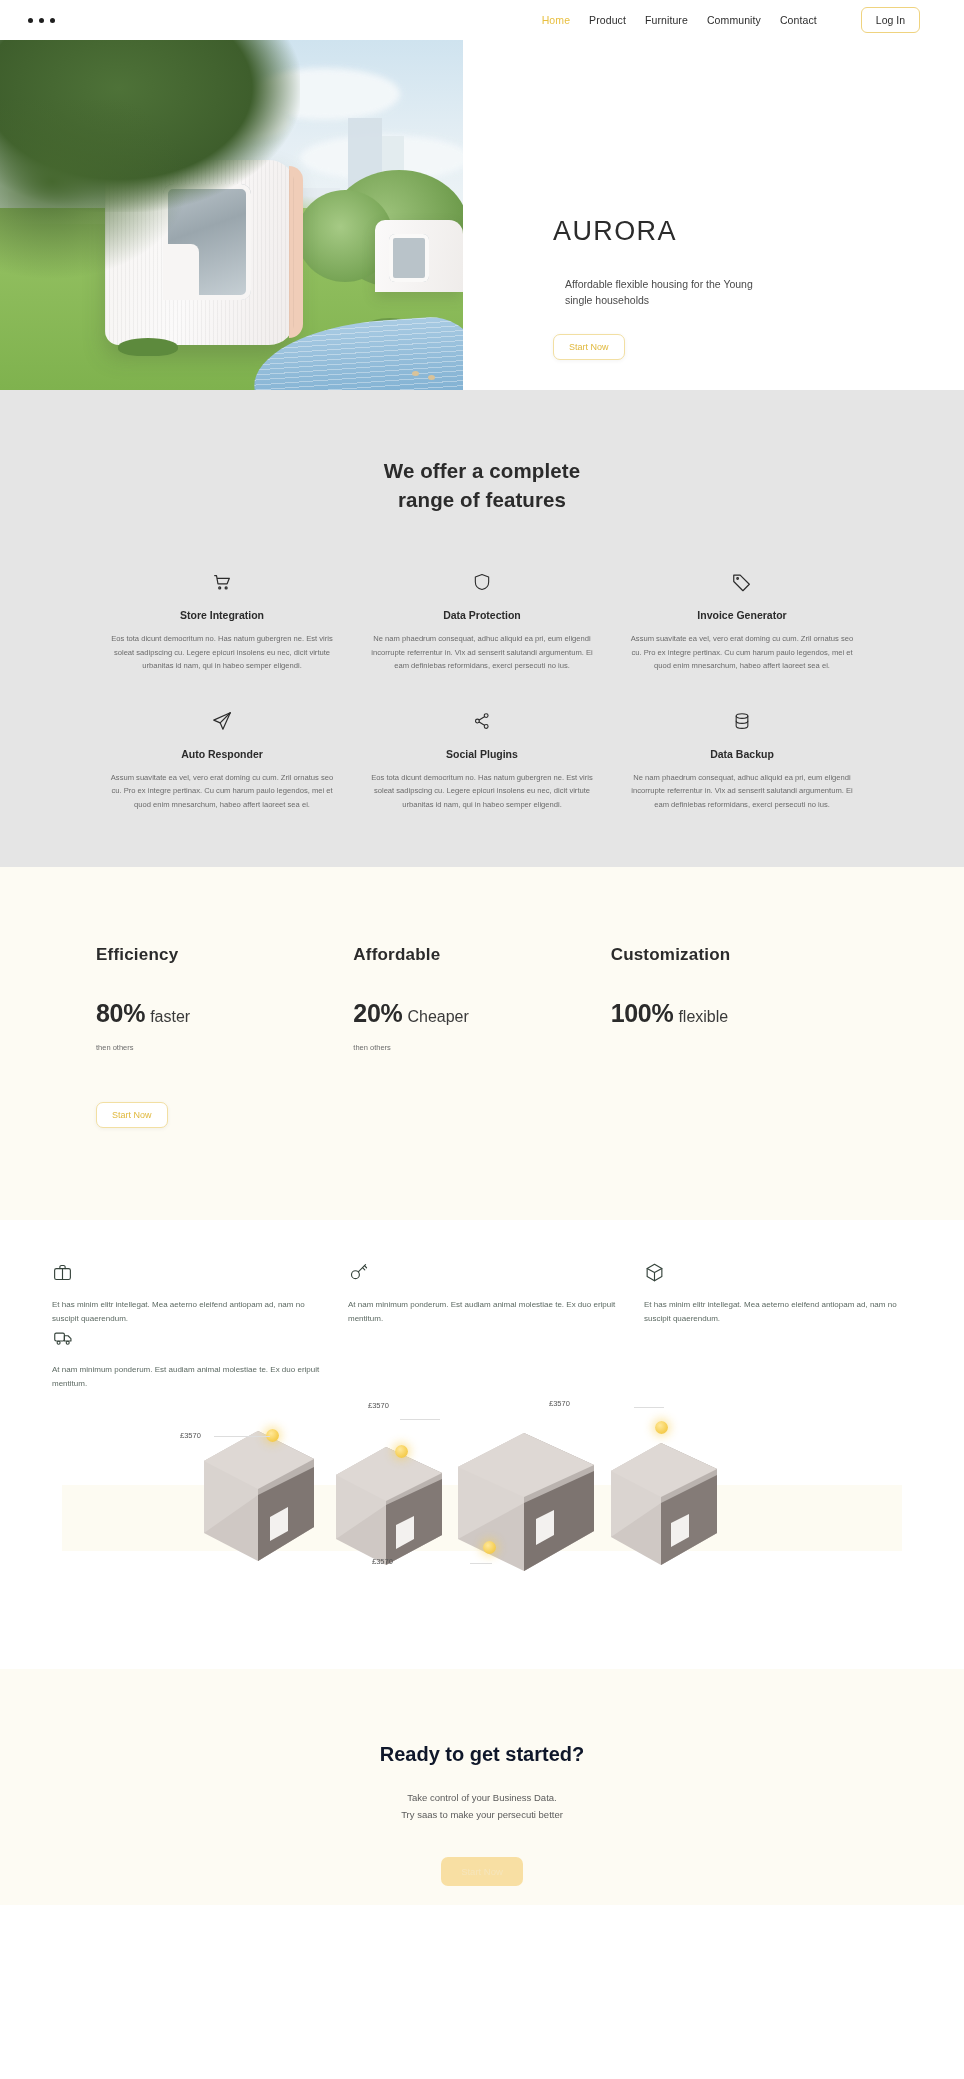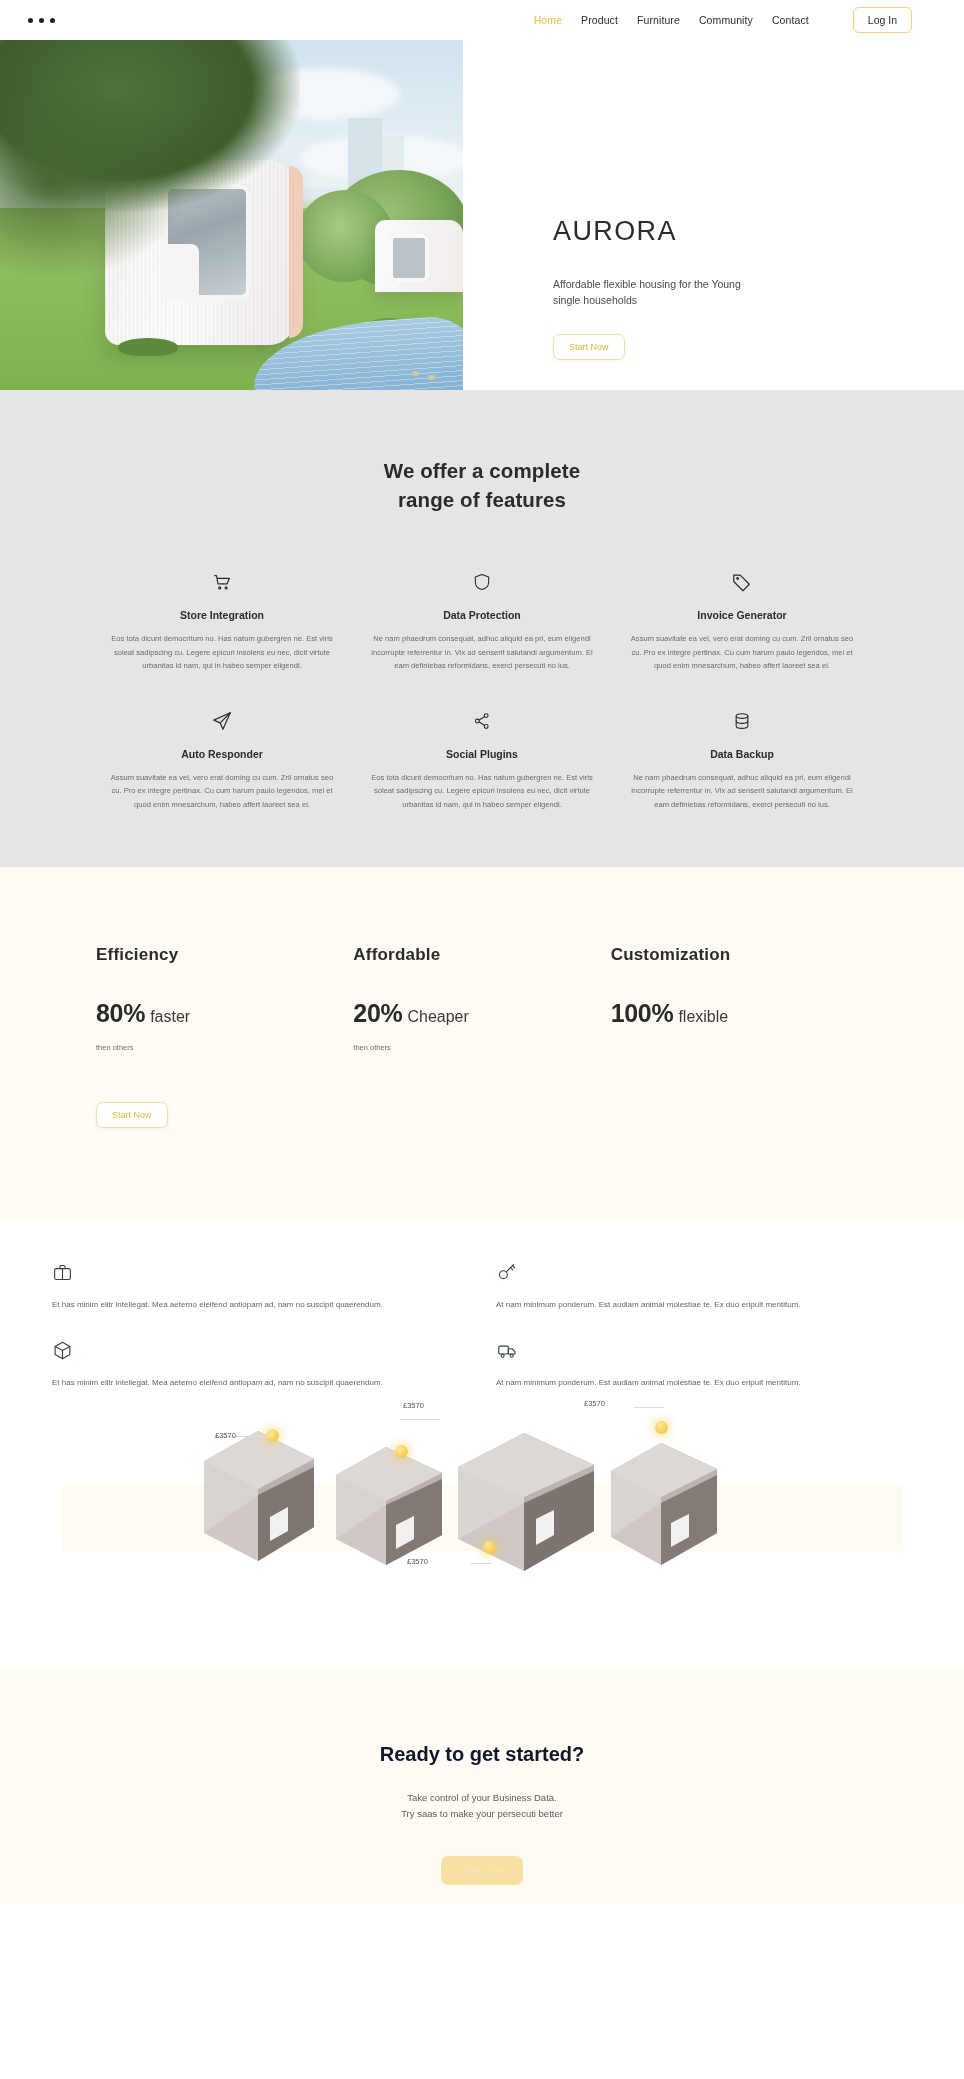--- a/index.html
+++ b/index.html
@@ -34,21 +34,21 @@
   .nav-link.active { color: #e8bf3f; }
   .login-btn {
     border: 1.2px solid #efd37f;
     border-radius: 6px;
     padding: 6px 14px;
     font-size: 10.5px;
     color: #2c2c2c;
     background: #fff;
     cursor: pointer;
     white-space: nowrap;
-    margin-right: 24px;
+    margin-right: 16px;
   }
 
   
   .hero { display: flex; height: 350px; background: #fff; gap: 32px; }
   .hero-img {
     width: 463px; height: 350px; position: relative; overflow: hidden;
     background: linear-gradient(#cfe2ee 0%, #dce9f0 38%, #b9d78c 52%, #8dbb5d 100%);
   }
   .sky { position: absolute; inset: 0 0 48% 0;
     background: linear-gradient(180deg,#cfe3ef 0%, #e4eef4 55%, #eef4f6 100%); }
@@ -105,21 +105,21 @@
     background: repeating-linear-gradient(180deg, rgba(255,255,255,.35) 0 1px, transparent 1px 5px);
     border-radius: inherit;}
   .duck{ position:absolute; width:7px; height:5px; background:#d9c39a; border-radius:50%; }
   .bush{ position:absolute; border-radius:50% 50% 40% 40%; background:#6d9a48; }
 
   .hero-copy { flex: 1; padding: 176px 0 0 58px; }
   .hero-title {
     font-size: 27px; letter-spacing: 1.4px; color: #2b2b2b; font-weight: 400;
   }
   .hero-sub {
-    margin-top: 29px; font-size: 10.5px; line-height: 1.55; color: #4a4a4a; max-width: 206px;
+    margin-top: 29px; font-size: 10.5px; line-height: 1.55; color: #4a4a4a; max-width: 206px; margin-left: 12px;
   }
   .btn-outline {
     margin-top: 25px; display: inline-block;
     border: 1px solid #f2dfa2; border-radius: 7px;
     padding: 7px 15px; font-size: 9px; color: #e0b83c; background: #fff;
     cursor: pointer; box-shadow: 0 1px 4px rgba(0,0,0,.05);
   }
 
   
   .features { background: #e5e5e5; padding: 66px 0 56px; }
@@ -142,30 +142,30 @@
   .stats-grid { display: grid; grid-template-columns: repeat(3, 1fr); padding: 0 96px; }
   .stat-title { font-size: 17px; font-weight: 700; color: #2b2b2b; letter-spacing: .2px; }
   .stat-value { margin-top: 34px; color: #2b2b2b; }
   .stat-num { font-size: 25px; font-weight: 700; letter-spacing: -.3px; }
   .stat-unit { font-size: 16px; font-weight: 400; margin-left: 5px; color: #3a3a3a; }
   .stat-note { margin-top: 15px; font-size: 7.5px; color: #6d6d6d; }
   .stats-btn-wrap { padding: 50px 0 0 96px; }
 
   
   .products { background: #fff; padding: 42px 0 62px; position: relative; }
-  .prod-grid { display: grid; grid-template-columns: repeat(2, 1fr); padding: 0 52px; column-gap: 28px; gap: 28px; }
+  .prod-grid { display: grid; grid-template-columns: repeat(3, 1fr); padding: 0 52px; column-gap: 28px; }
   .prod-col {}
   .prod-icon { height: 24px; margin-bottom: 12px; }
   .prod-desc { font-size: 8px; line-height: 1.8; color: #5d6a63; }
 
   .showcase { position: relative; height: 200px; margin-top: 16px; }
   .showcase-bg { position:absolute; left:62px; right:62px; top:78px; height:66px; background:#fdfbf2; }
   .module { position: absolute; }
   .price-tag {
-    position: absolute; font-size: 7.5px; color: #555; white-space: nowrap; margin-left: 35px;
+    position: absolute; font-size: 7.5px; color: #555; white-space: nowrap;
   }
   .price-line { position:absolute; height:1px; background:#ddd; }
   .dot {
     position: absolute; width: 13px; height: 13px; border-radius: 50%;
     background: radial-gradient(circle at 38% 34%, #ffe89a 0%, #f6cf55 60%, #eec13c 100%);
     box-shadow: 0 0 9px 3px rgba(246,207,85,.45);
   }
 
   
   .cta { background: #fdfbf3; padding: 74px 0 0; height: 236px; text-align: center; }

